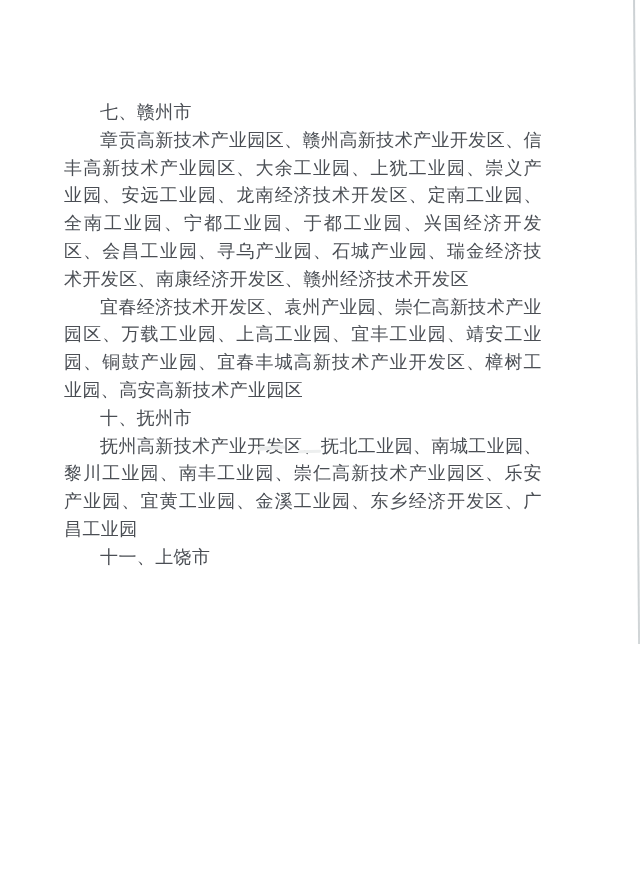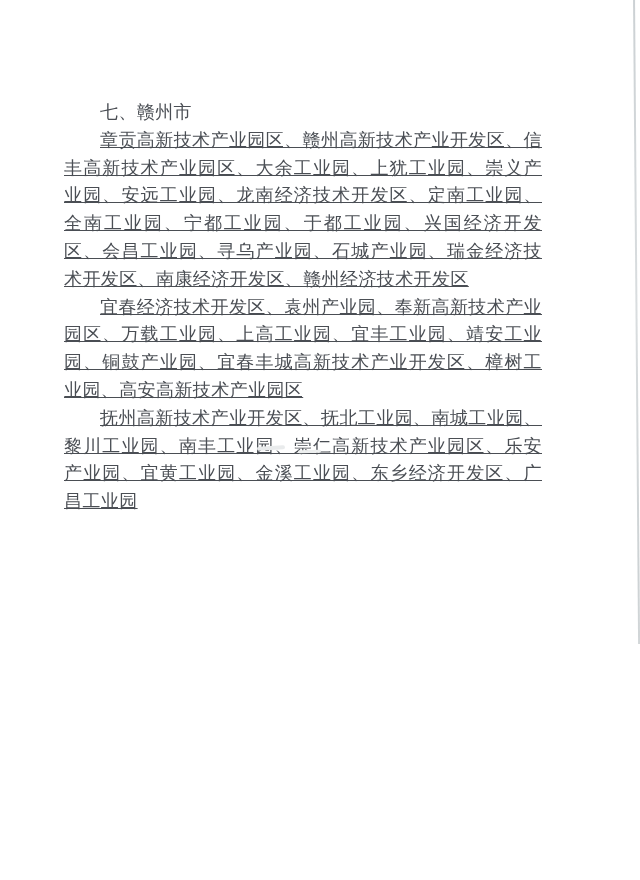--- a/index.html
+++ b/index.html
@@ -28,21 +28,20 @@
     text-align: justify;
     text-justify: inter-ideograph;
   }
   .section-heading {
     text-indent: 2em;
     text-align: left;
     white-space: nowrap;
   }
   .section-para {
     text-indent: 2em;
-    text-decoration: underline;
   }
   .page-number {
     position: absolute;
     left: 456px;
     top: 760px;
     font-size: 17px;
     letter-spacing: 2px;
     color: #4f5358;
     font-family: "Liberation Serif", "DejaVu Serif", serif;
   }
@@ -116,28 +115,30 @@
 
     <div>
       <div class="section-heading">七、赣州市</div>
       <div class="section-para">章贡高新技术产业园区、赣州高新技术产业开发区、信丰高新技术产业园区、大余工业园、上犹工业园、崇义产业园、安远工业园、龙南经济技术开发区、定南工业园、全南工业园、宁都工业园、于都工业园、兴国经济开发区、会昌工业园、寻乌产业园、石城产业园、瑞金经济技术开发区、南康经济开发区、赣州经济技术开发区</div>
     </div>
 
     <div>
     </div>
 
     <div>
-      <div class="section-para">宜春经济技术开发区、袁州产业园、奉新高新技术产业园区、万载工业园、上高工业园、宜丰工业园、靖安工业园、铜鼓产业园、宜春丰城高新技术产业开发区、樟树工业园、高安高新技术产业园区</div>
+      <div class="section-para">宜春经济技术开发区、袁州产业园、崇仁高新技术产业园区、万载工业园、上高工业园、宜丰工业园、靖安工业园、铜鼓产业园、宜春丰城高新技术产业开发区、樟树工业园、高安高新技术产业园区</div>
     </div>
 
     <div>
+      <div class="section-heading">十、抚州市</div>
       <div class="section-para">抚州高新技术产业开发区、抚北工业园、南城工业园、黎川工业园、南丰工业园、崇仁高新技术产业园区、乐安产业园、宜黄工业园、金溪工业园、东乡经济开发区、广昌工业园</div>
     </div>
 
     <div>
+      <div class="section-heading">十一、上饶市</div>
     </div>
 
   </div>
 
   <div class="page-number">— 9 —</div>
 
   <div class="scan-line"></div>
 
   <div class="smudge smudge-a"></div>
   <div class="smudge smudge-b"></div>

